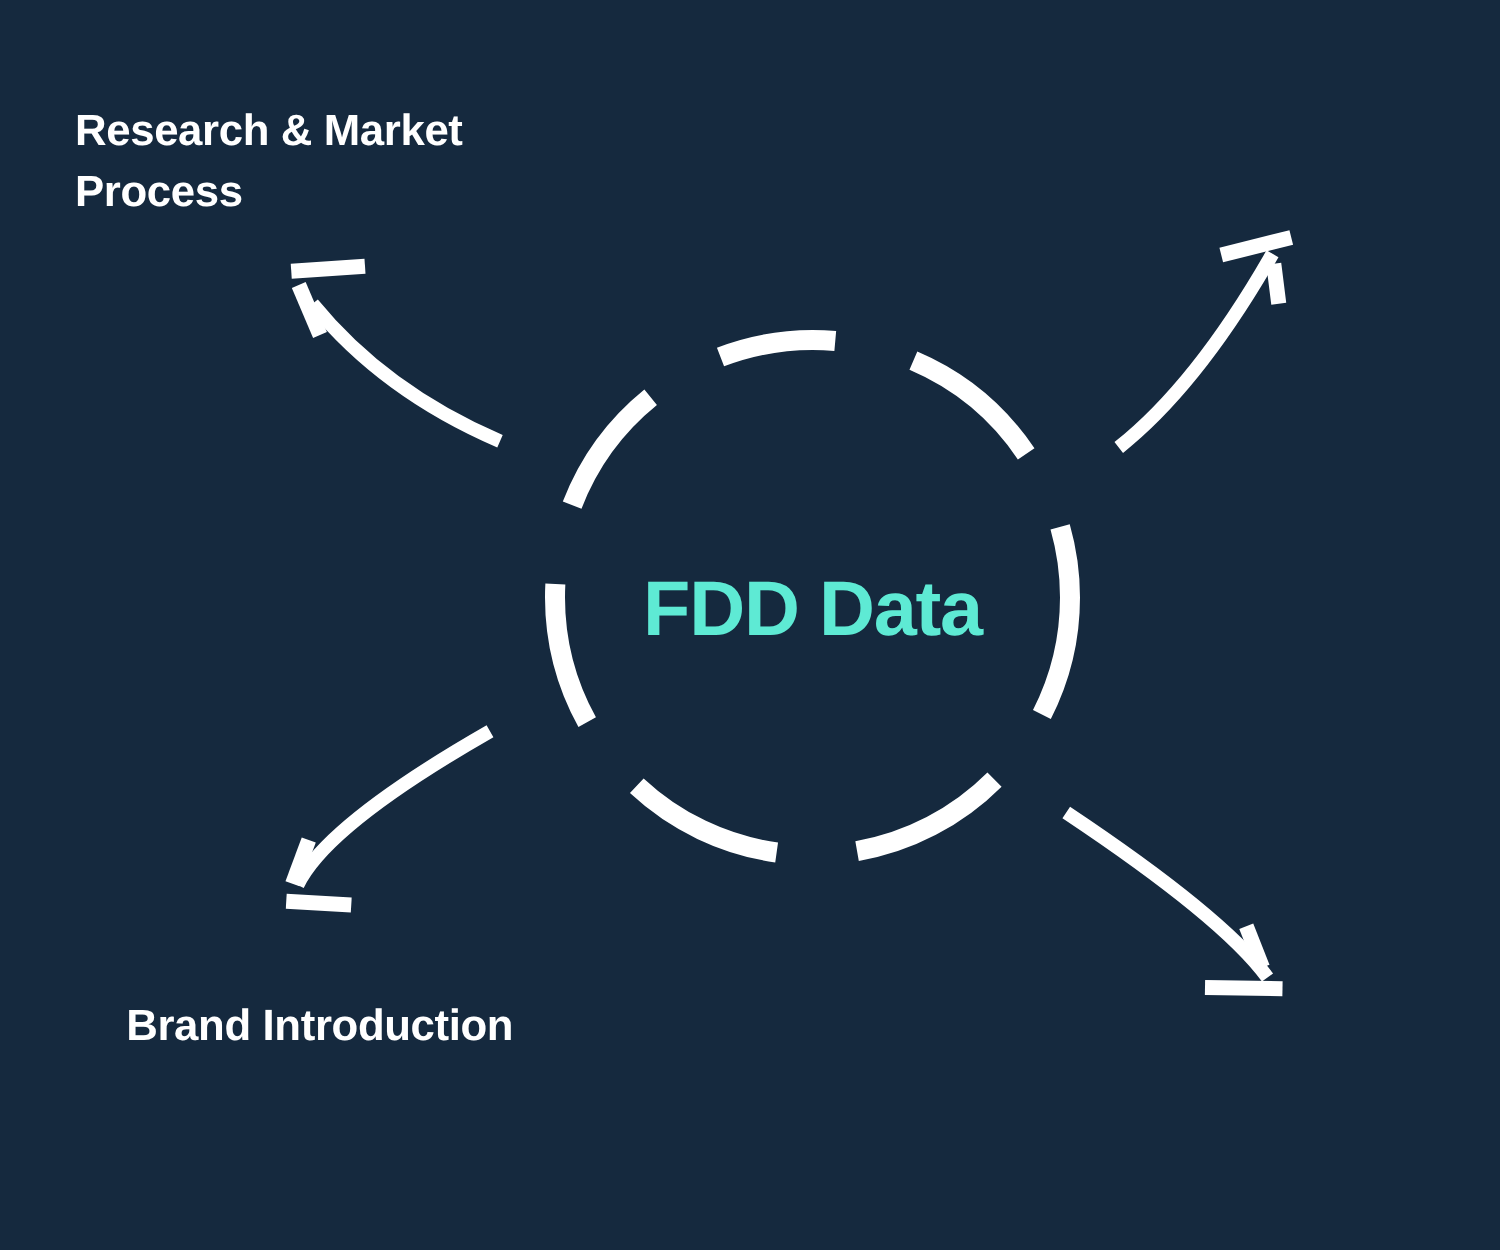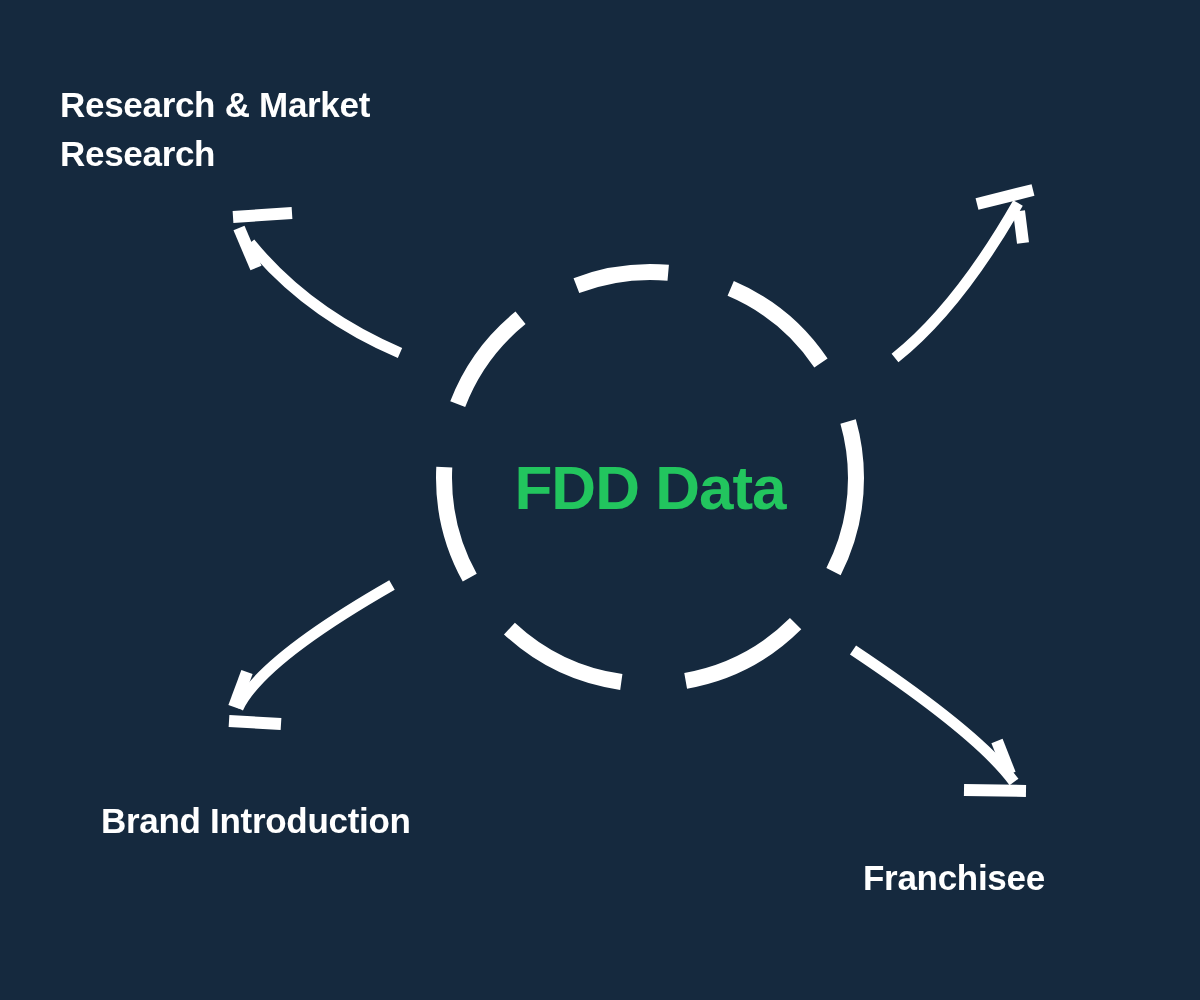--- a/index.html
+++ b/index.html
@@ -29,21 +29,21 @@
   .node-label.tl { left: 60px;  top: 80px;  }
   .node-label.tr { left: 843px; top: 48px;  }
   .node-label.bl { left: 101px;  top: 796px; }
   .node-label.br { left: 863px; top: 853px; }
   .center-label {
     position: absolute;
     left: 350px;
     top: 457px;
     width: 600px;
     text-align: center;
-    color: #22c55e;
+    color: #5eead4;
     font-size: 62px;
     font-weight: 700;
     line-height: 62px;
     letter-spacing: -1px;
     white-space: nowrap;
   }
 </style>
 </head>
 <body>
 
@@ -76,27 +76,26 @@
         <path d="M 853 650 Q 979 734 1014 782" stroke-width="11"></path>
         <path d="M 964 790 L 1026 791" stroke-width="12"></path>
         <path d="M 997 741 L 1010 774" stroke-width="12"></path>
       </g>
 
     </g>
   </svg>
 
   <div class="node-label tl">
     <div>Research &amp; Market</div>
-    <div>Research</div>
+    <div>Process</div>
   </div>
 
 
   <div class="node-label bl">
     <div>Brand Introduction</div>
   </div>
 
   <div class="node-label br">
-    <div>Franchisee</div>
   </div>
 
   <div class="center-label">FDD Data</div>
 
 </div>
 
 </body></html>

